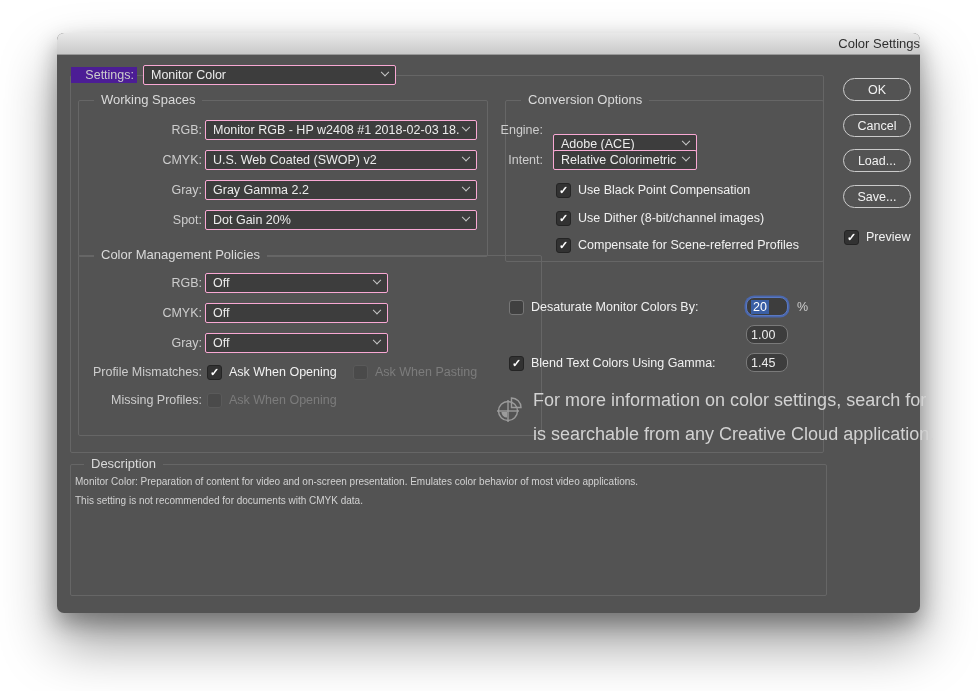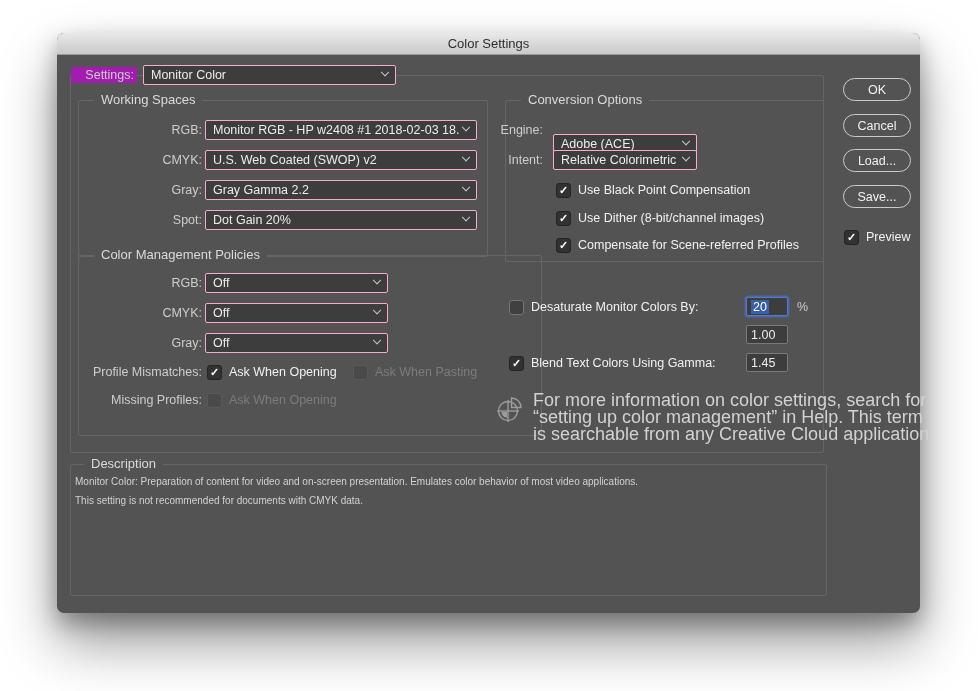--- a/index.html
+++ b/index.html
@@ -6,21 +6,21 @@
   html,body { width:978px; height:691px; background:#ffffff; font-family:"Liberation Sans", sans-serif; }
 
   .dialog { position:absolute; left:57px; top:33px; width:863px; height:580px;
     background:#535353; border-radius:7px;
     box-shadow:0 30px 55px rgba(0,0,0,.40), 0 10px 22px rgba(0,0,0,.30); }
 
   .titlebar { position:absolute; left:0; top:0; right:0; height:22px;
     border-radius:7px 7px 0 0;
     background:linear-gradient(#e9e9e9,#c9c9c9);
     border-bottom:1px solid #989898;
-    display:flex; align-items:center; justify-content:center;
+    display:flex; align-items:center; justify-content:flex-end;
     font-size:13px; color:#2e2e2e; }
 
   .groupbox { position:absolute; border:1px solid #666666; border-radius:2px; }
   .legend { position:absolute; top:-9px; left:15px; background:#535353;
     padding:0 7px; font-size:13px; color:#dadada; white-space:nowrap; }
 
   .lbl { position:absolute; height:16px; line-height:16px; font-size:12.5px;
     color:#cdcdcd; text-align:right; white-space:nowrap; }
   .lbl.left { text-align:left; }
 
@@ -36,21 +36,21 @@
   .cb { width:15px; height:15px; border-radius:3px; background:#323232;
     border:1px solid #242424; display:inline-flex; align-items:center;
     justify-content:center; flex:none; }
   .cb .tick { color:#ffffff; font-size:11px; font-weight:bold; line-height:1; }
   .cb.un { background:#404040; border:1px solid #767676; }
   .cb.dis { background:#4a4a4a; border:1px solid #5a5a5a; }
   .cbl { font-size:12.5px; color:#f1f1f1; white-space:nowrap; }
   .cbl.dim { color:#7c7c7c; }
 
   .field { position:absolute; width:42px; height:19px; background:#3d3d3d;
-    border:1px solid #7a7a7a; border-radius:2px; display:flex; align-items:center;
+    border:1px solid #7a7a7a; border-radius:8px; display:flex; align-items:center;
     padding:0 4px; font-size:12.5px; color:#ececec; }
   .field.focused { border:1px solid #5b79c0; box-shadow:0 0 0 1.5px #4a67ae; }
   .sel { background:#3a5fa5; color:#ffffff; padding:0 2px; }
 
   .btn { position:absolute; left:786px; width:68px; height:23px; border-radius:12px;
     border:1px solid #cbcbcb; background:transparent; color:#f2f2f2;
     font-size:12.5px; font-family:"Liberation Sans",sans-serif;
     text-align:center; line-height:20px; cursor:default; }
 
   .infotext { position:absolute; font-size:18px; color:#d2d2d2; white-space:nowrap; }
@@ -60,21 +60,21 @@
 <body>
 
 <div class="dialog">
 
   <div class="titlebar">
     <span>Color Settings</span>
   </div>
 
   <div class="groupbox" style="left:13px;top:42px;width:754px;height:378px"></div>
 
-  <div class="lbl" style="left:14px;top:34px;width:66px;background:#a21caf;padding:0 3px;">Settings:</div>
+  <div class="lbl" style="left:14px;top:34px;width:66px;background:#4c1d95;padding:0 3px;">Settings:</div>
   <div class="dropdown" style="left:86px;top:32px;width:253px">
     <span class="dd-text">Monitor Color</span>
     <span class="chev"></span>
   </div>
 
   <div class="groupbox" style="left:21px;top:67px;width:410px;height:157px">
     <span class="legend">Working Spaces</span>
   </div>
   <div class="lbl" style="left:25px;top:89px;width:120px">RGB:</div>
   <div class="dropdown" style="left:148px;top:87px;width:272px">
@@ -190,21 +190,20 @@
   </div>
 
   <svg style="position:absolute;left:438px;top:362px" width="29" height="29" viewBox="0 0 29 29">
     <circle cx="13" cy="16" r="9.5" fill="none" stroke="#9b9b9b" stroke-width="1.4"></circle>
     <line x1="13" y1="5" x2="13" y2="27" stroke="#9b9b9b" stroke-width="1.4"></line>
     <line x1="2" y1="16" x2="24" y2="16" stroke="#9b9b9b" stroke-width="1.4"></line>
     <path d="M16.5 12.5 L26 12.5 A 9.5 9.5 0 0 0 16.5 3 Z" fill="none" stroke="#9b9b9b" stroke-width="1.4"></path>
     <path d="M12 17 L12 22.6 A 5.8 5.8 0 0 1 6.4 17 Z" fill="#9b9b9b"></path>
   </svg>
   <div class="infotext" style="left:476px;top:357px">For more information on color settings, search for</div>
-  <div class="infotext" style="left:476px;top:374px">“setting up color management” in Help. This term</div>
   <div class="infotext" style="left:476px;top:391px">is searchable from any Creative Cloud application.</div>
 
   <div class="groupbox" style="left:13px;top:431px;width:757px;height:132px">
     <span class="legend" style="left:13px">Description</span>
   </div>
   <div class="desctext" style="left:18px;top:443px">Monitor Color:  Preparation of content for video and on-screen presentation. Emulates color behavior of most video applications.</div>
   <div class="desctext" style="left:18px;top:462px">This setting is not recommended for documents with CMYK data.</div>
 
   <button class="btn" style="top:45px">OK</button>
   <button class="btn" style="top:81px">Cancel</button>

